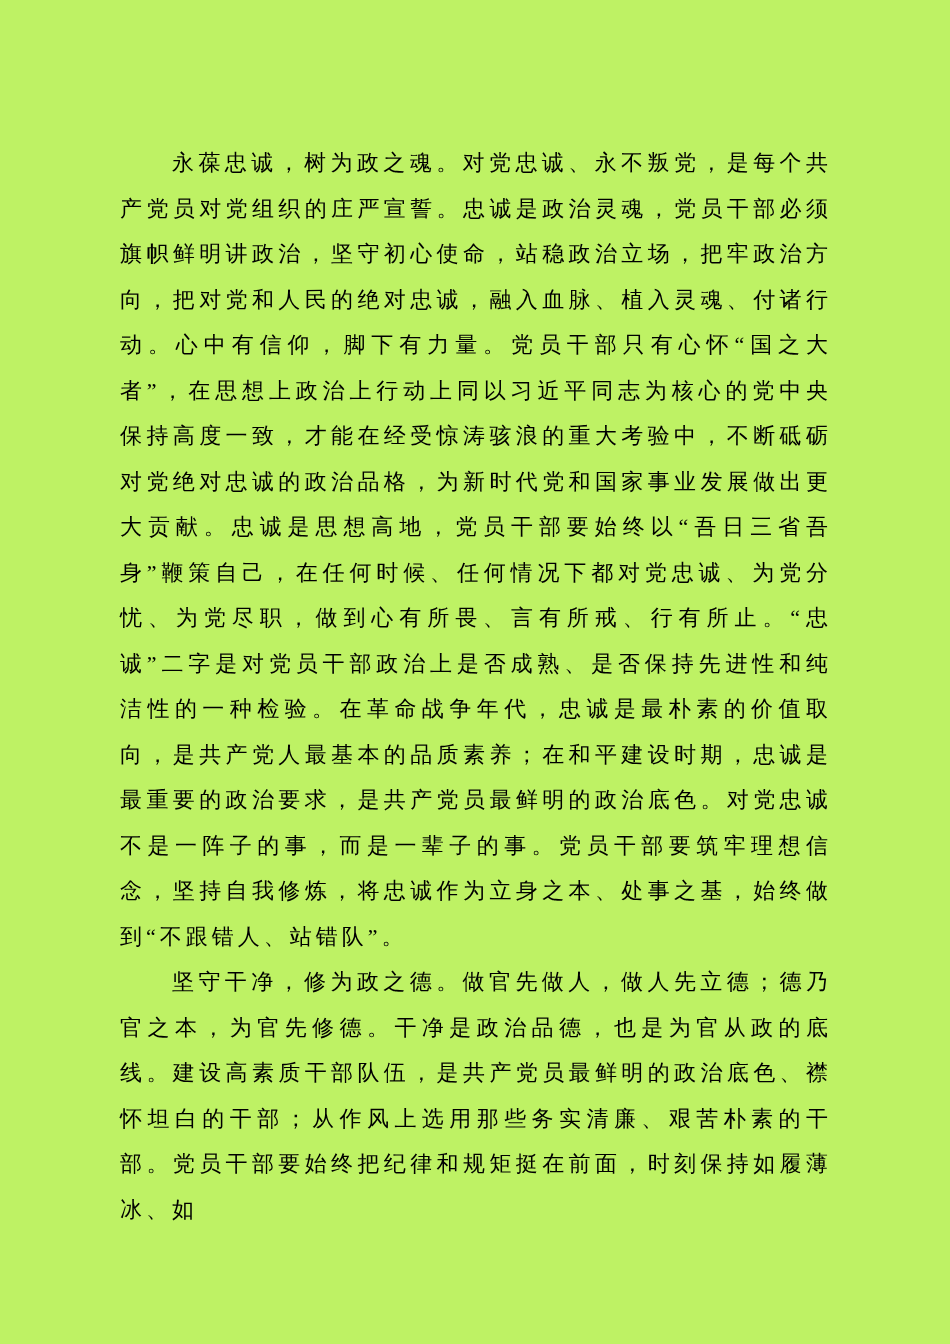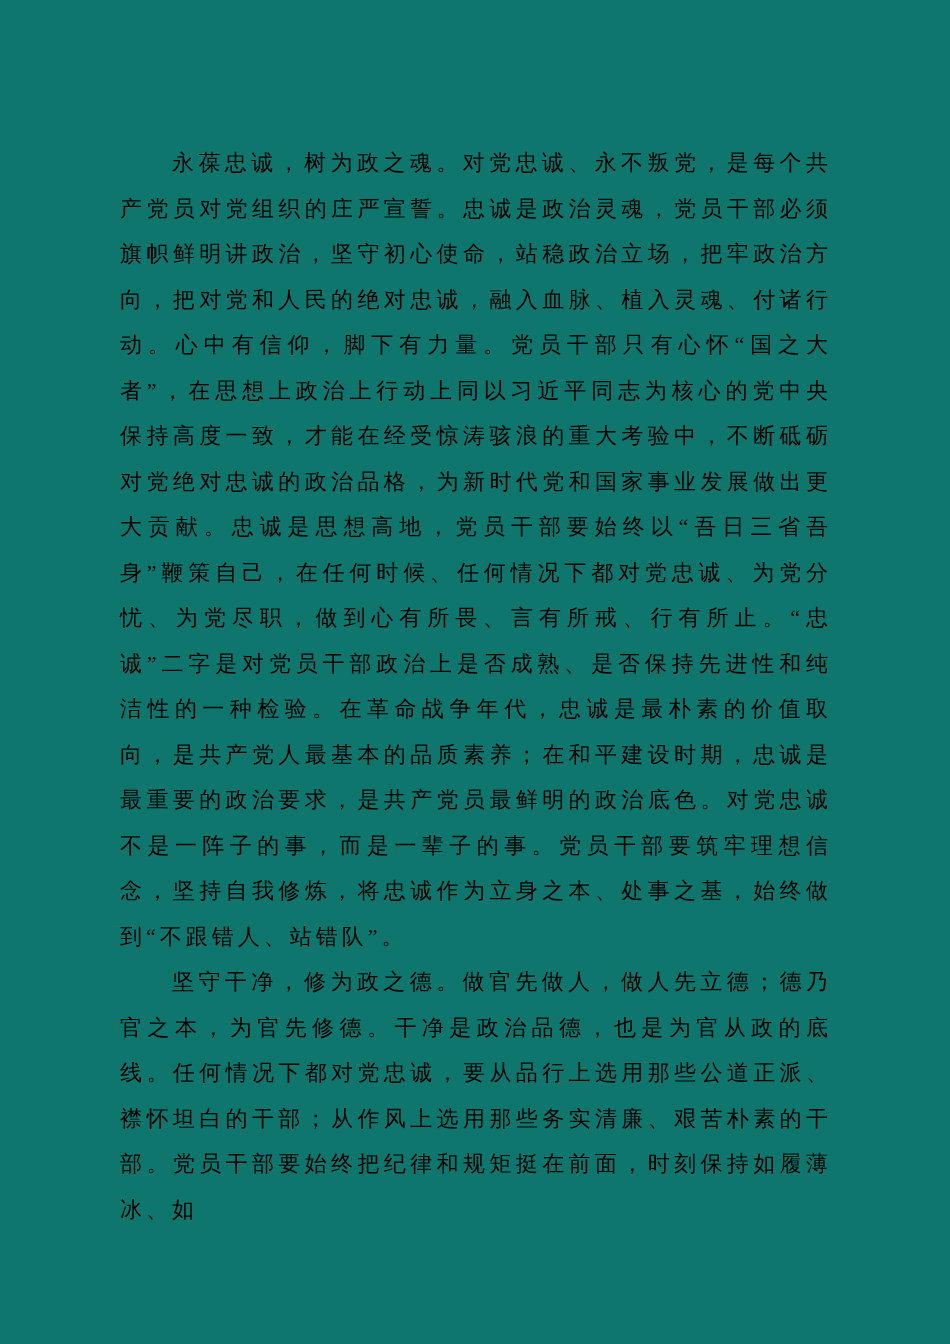--- a/index.html
+++ b/index.html
@@ -11,21 +11,21 @@
   body {
     width: 950px;
     height: 1344px;
     overflow: hidden;
     font-family: "Liberation Serif", "DejaVu Serif", serif;
   }
   .page {
     box-sizing: border-box;
     width: 950px;
     height: 1344px;
-    background: #0f766e;
+    background: #bef264;
     padding: 140px 118px 0 120px;
     overflow: hidden;
   }
   .para {
     margin: 0;
     padding: 0;
     color: #000000;
     font-size: 22px;
     line-height: 45.5px;
     letter-spacing: 4px;
@@ -34,14 +34,14 @@
     text-indent: 52px;
     word-break: normal;
     overflow-wrap: break-word;
   }
 </style>
 </head>
 <body>
 
 <div class="page">
   <p class="para">永葆忠诚，树为政之魂。对党忠诚、永不叛党，是每个共产党员对党组织的庄严宣誓。忠诚是政治灵魂，党员干部必须旗帜鲜明讲政治，坚守初心使命，站稳政治立场，把牢政治方向，把对党和人民的绝对忠诚，融入血脉、植入灵魂、付诸行动。心中有信仰，脚下有力量。党员干部只有心怀“国之大者”，在思想上政治上行动上同以习近平同志为核心的党中央保持高度一致，才能在经受惊涛骇浪的重大考验中，不断砥砺对党绝对忠诚的政治品格，为新时代党和国家事业发展做出更大贡献。忠诚是思想高地，党员干部要始终以“吾日三省吾身”鞭策自己，在任何时候、任何情况下都对党忠诚、为党分忧、为党尽职，做到心有所畏、言有所戒、行有所止。“忠诚”二字是对党员干部政治上是否成熟、是否保持先进性和纯洁性的一种检验。在革命战争年代，忠诚是最朴素的价值取向，是共产党人最基本的品质素养；在和平建设时期，忠诚是最重要的政治要求，是共产党员最鲜明的政治底色。对党忠诚不是一阵子的事，而是一辈子的事。党员干部要筑牢理想信念，坚持自我修炼，将忠诚作为立身之本、处事之基，始终做到“不跟错人、站错队”。</p>
-  <p class="para">坚守干净，修为政之德。做官先做人，做人先立德；德乃官之本，为官先修德。干净是政治品德，也是为官从政的底线。任何情况下都对党忠诚，要从品行上选用那些公道正派、襟怀坦白的干部；从作风上选用那些务实清廉、艰苦朴素的干部。党员干部要始终把纪律和规矩挺在前面，时刻保持如履薄冰、如</p>
+  <p class="para">坚守干净，修为政之德。做官先做人，做人先立德；德乃官之本，为官先修德。干净是政治品德，也是为官从政的底线。建设高素质干部队伍，是共产党员最鲜明的政治底色、襟怀坦白的干部；从作风上选用那些务实清廉、艰苦朴素的干部。党员干部要始终把纪律和规矩挺在前面，时刻保持如履薄冰、如</p>
 </div>
 
 </body></html>

